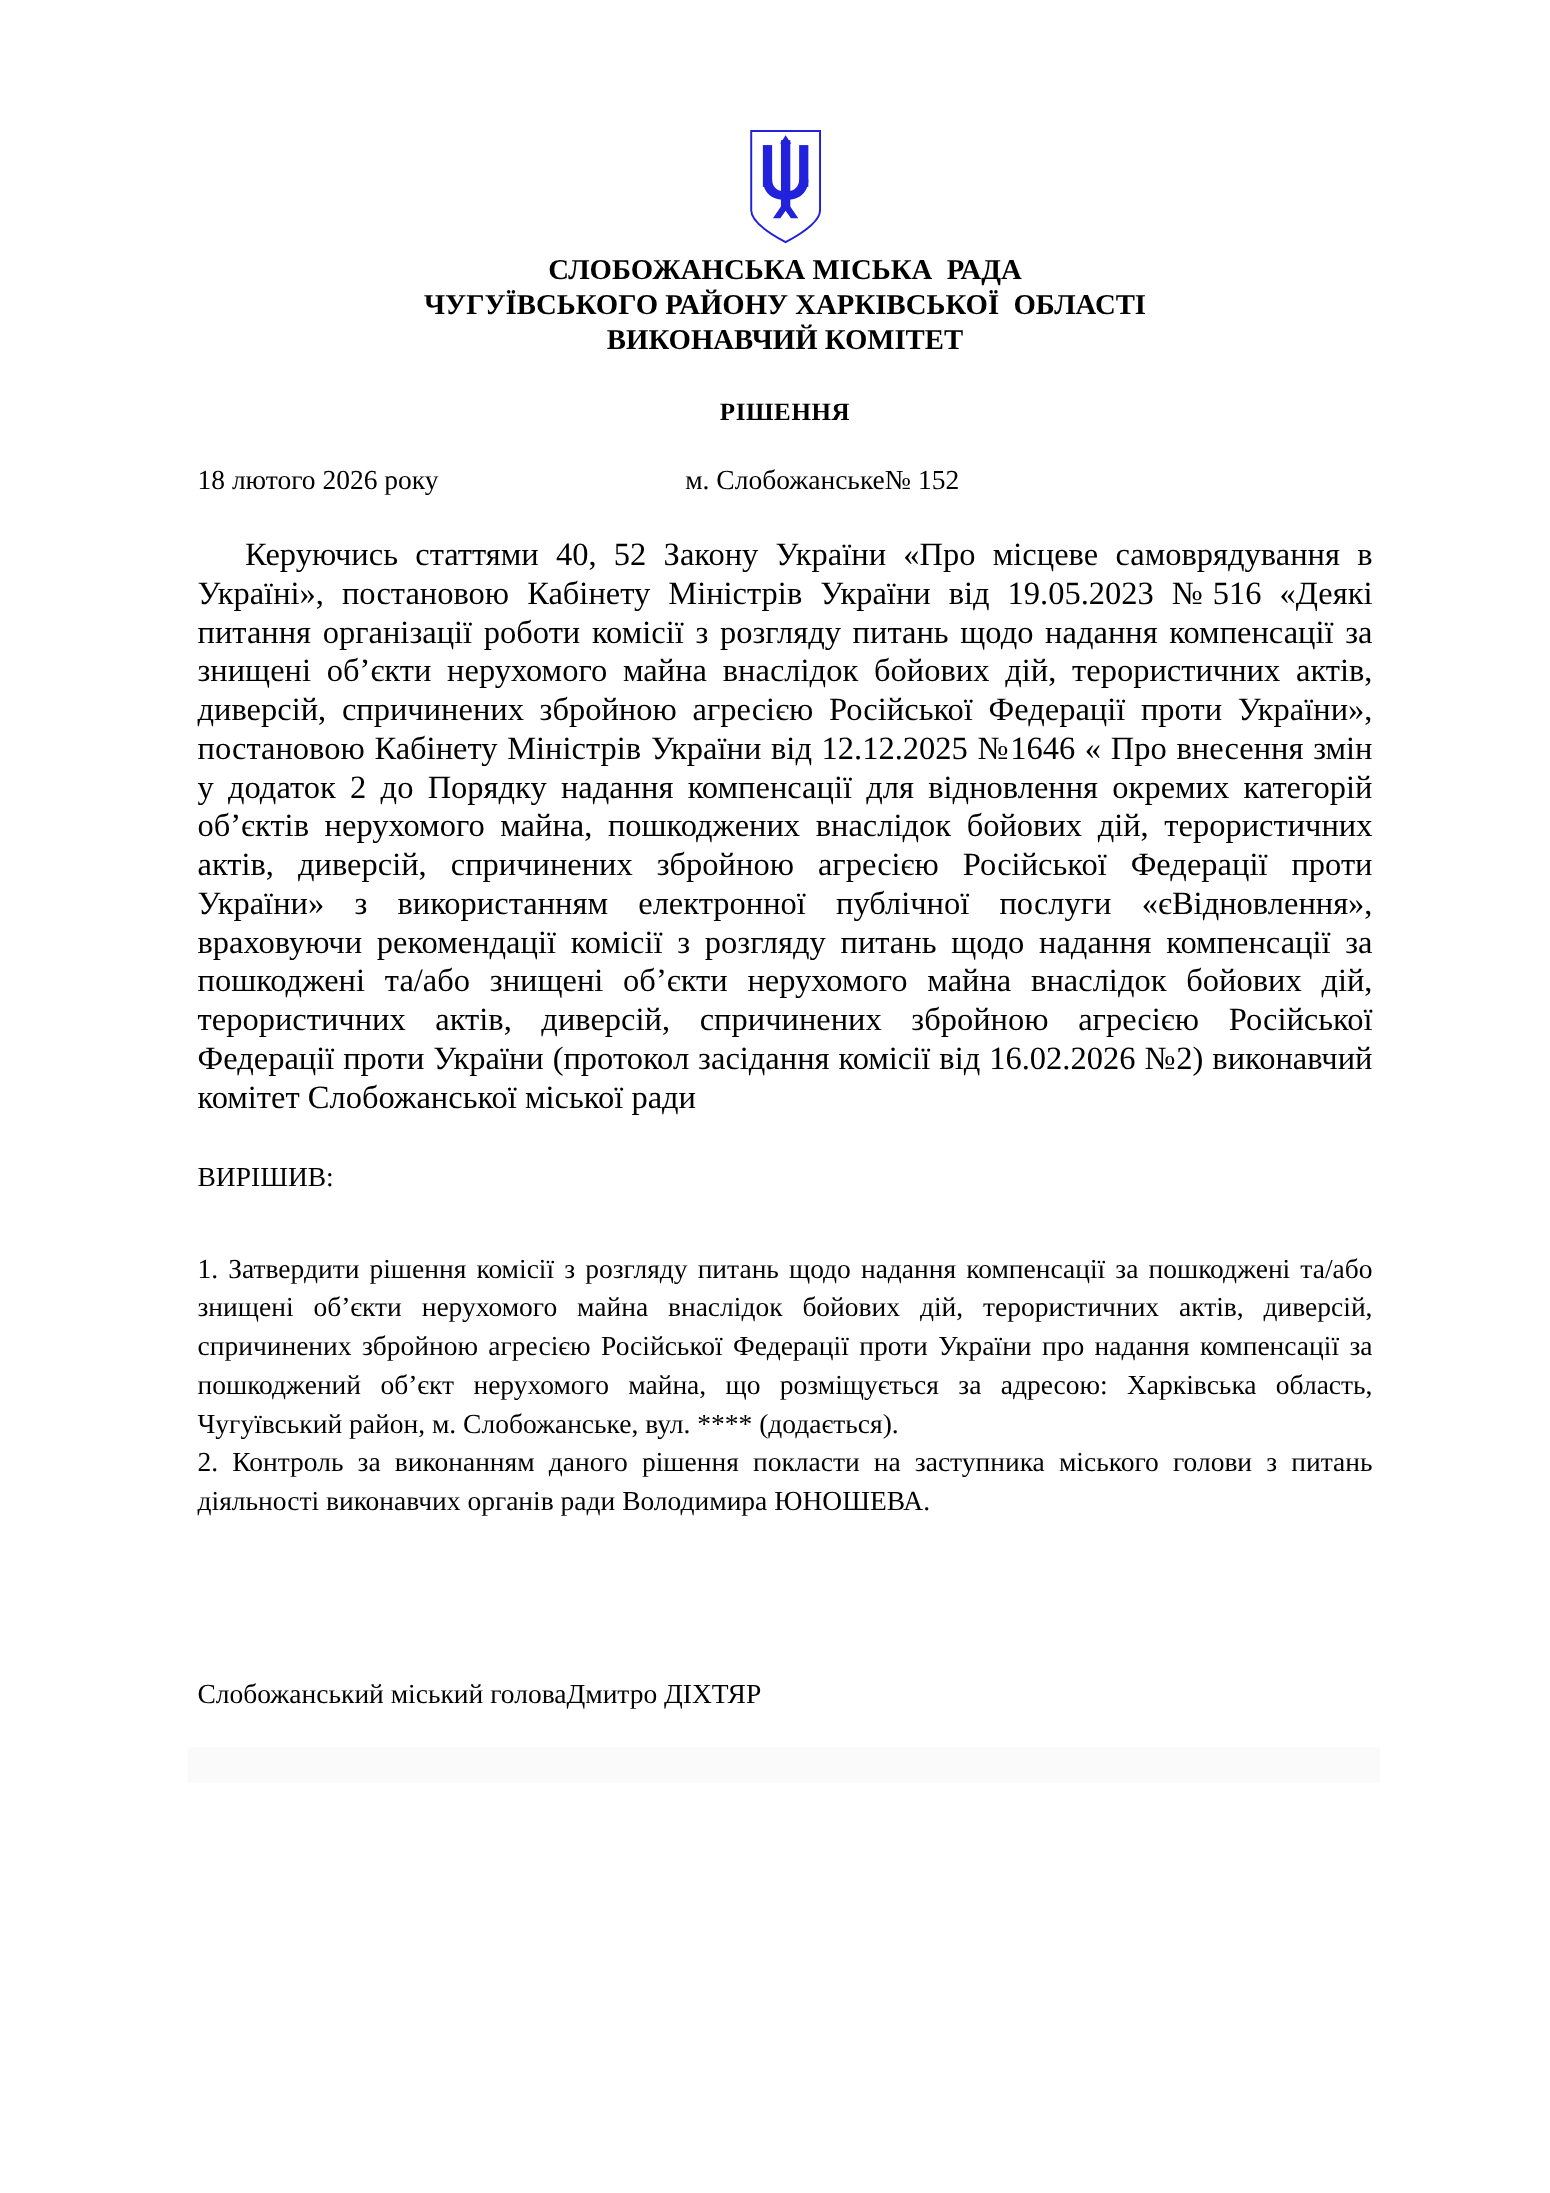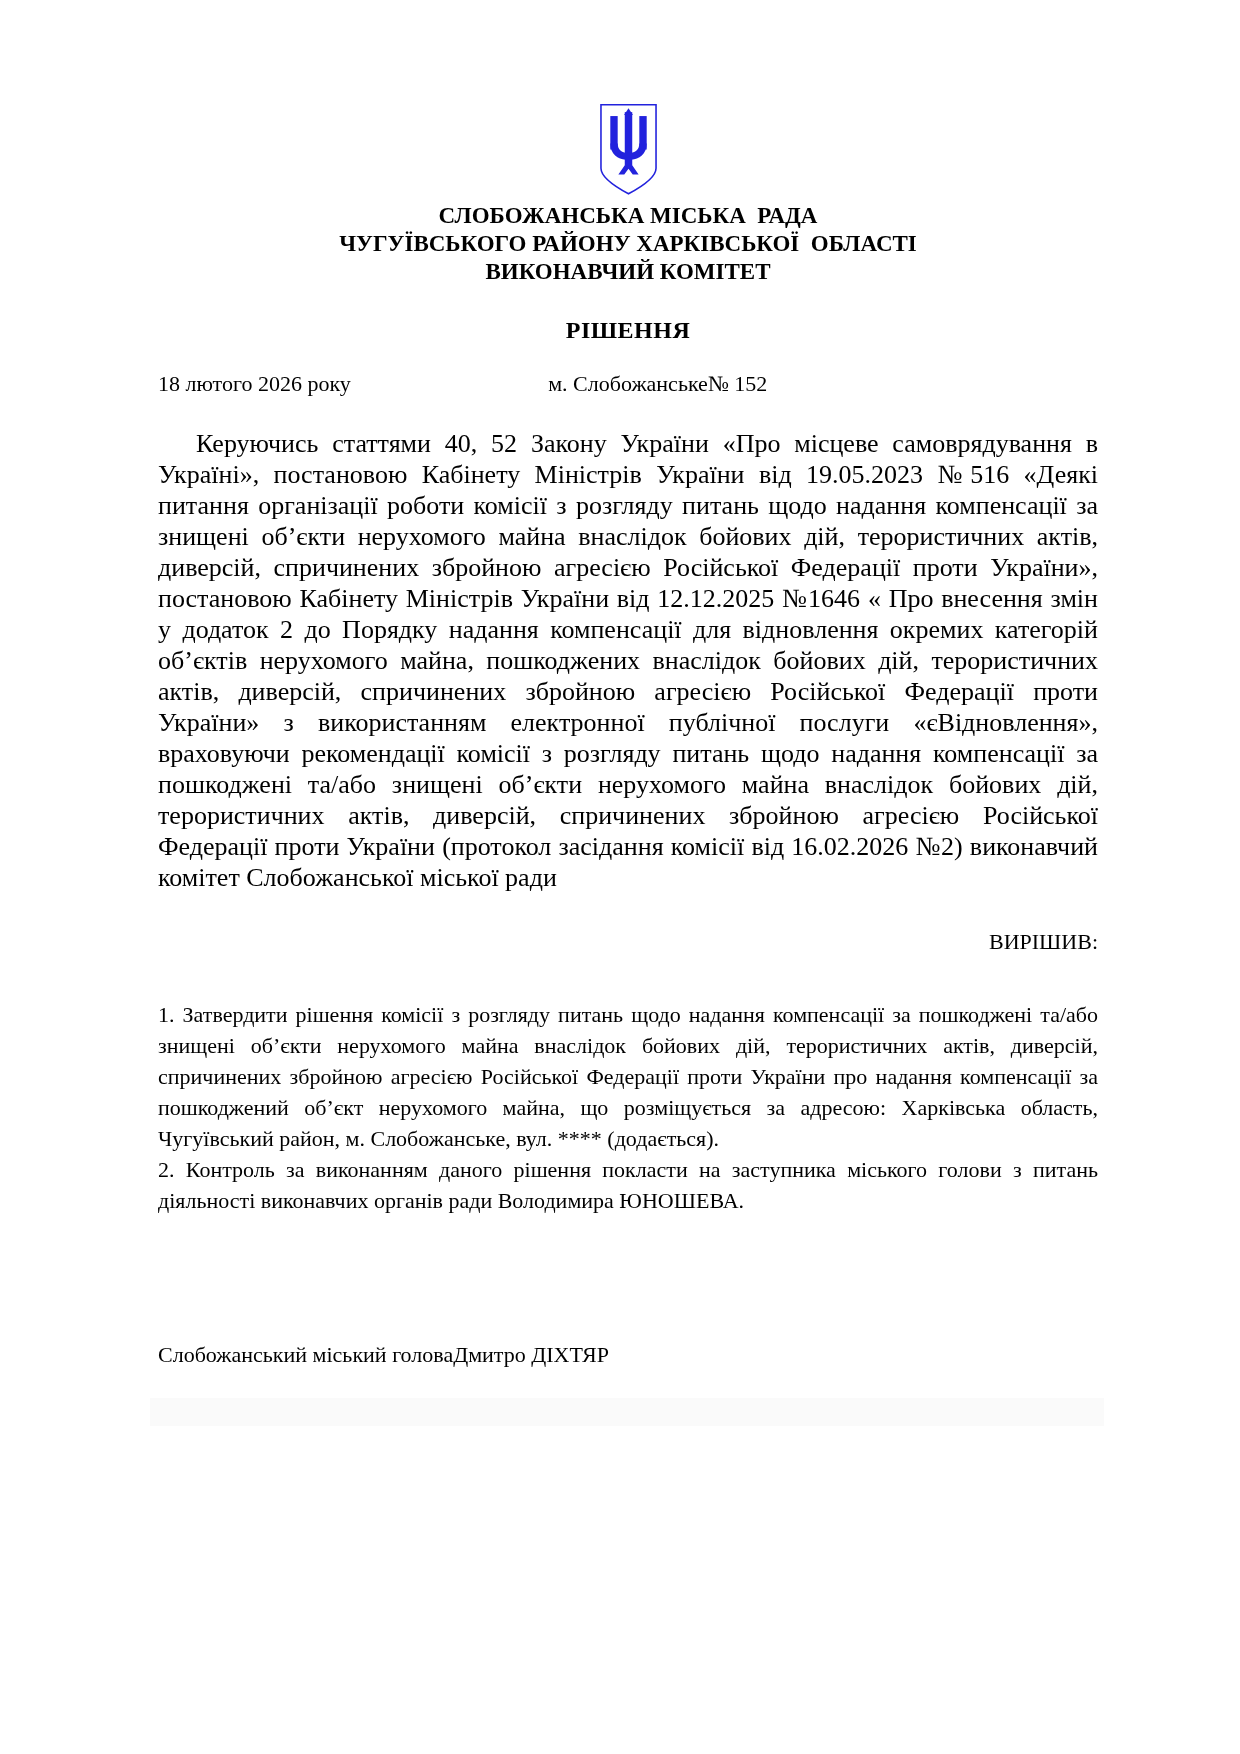--- a/index.html
+++ b/index.html
@@ -31,21 +31,21 @@
   .org-header {
     text-align: center;
     font-weight: bold;
     font-size: 23px;
     line-height: 28px;
     white-space: pre-wrap;
   }
   .doc-type {
     text-align: center;
     font-weight: bold;
-    font-size: 24px;
+    font-size: 20px;
     line-height: 26px;
     margin-top: 31px;
     letter-spacing: 0.5px;
   }
   .date-row {
     display: grid;
     grid-template-columns: 1fr auto 1fr;
     align-items: baseline;
     margin-top: 28px;
     font-size: 22px;
@@ -65,21 +65,20 @@
     margin-top: 31px;
     font-size: 26px;
     line-height: 31px;
     text-align: justify;
     text-indent: 38px;
   }
   .resolved {
     margin-top: 33px;
     font-size: 22px;
     line-height: 31px;
-    text-align: right;
   }
   .items {
     margin-top: 42px;
   }
   .item {
     font-size: 22px;
     line-height: 31px;
     text-align: justify;
   }
   .signature-row {

